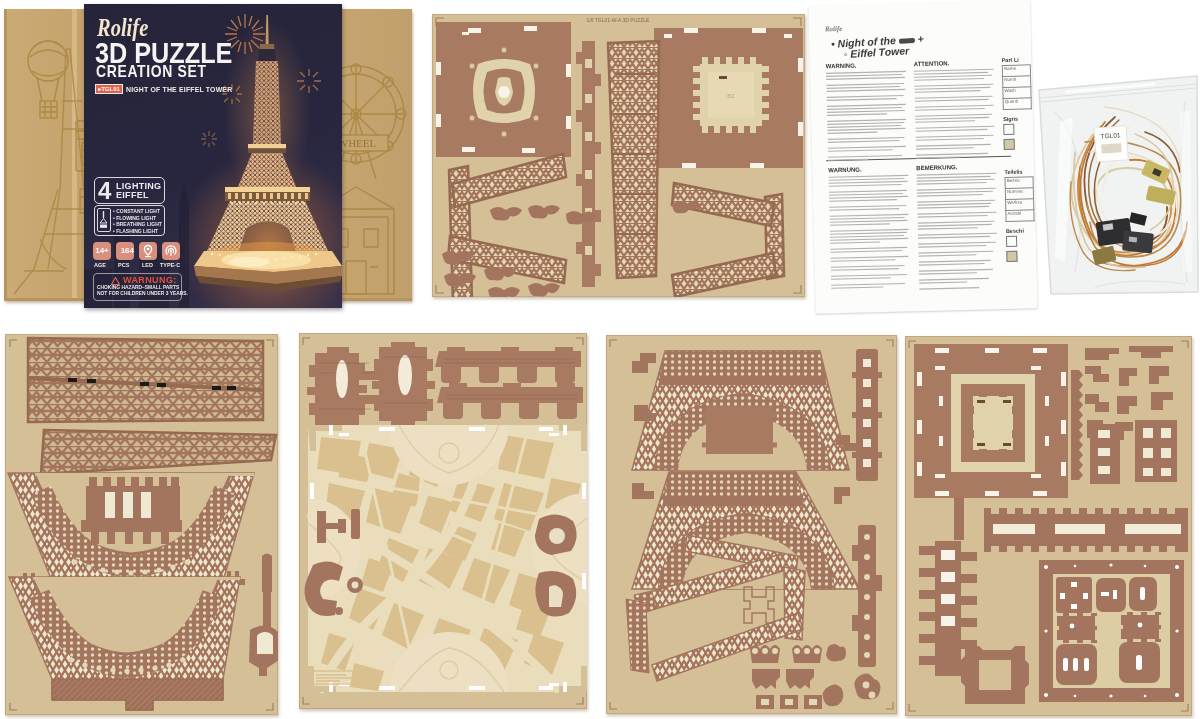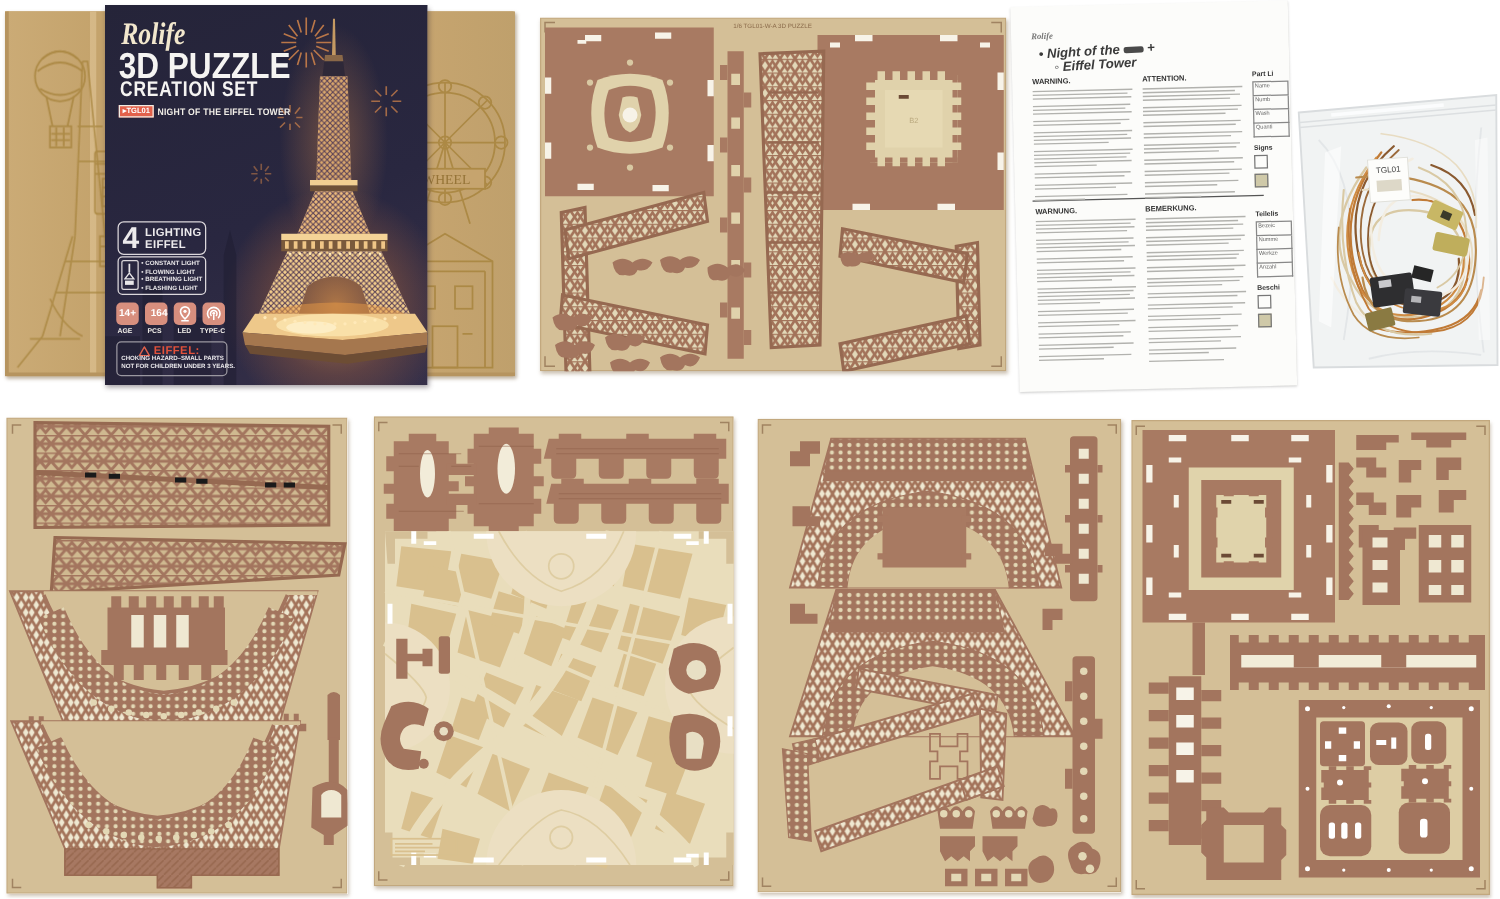--- a/index.html
+++ b/index.html
@@ -246,21 +246,21 @@
     <div class="abs" style="left:1px;top:20px;color:#f0ede8;font-size:5.5px;font-weight:bold;">AGE</div>
     <div class="abs" style="left:25px;top:20px;color:#f0ede8;font-size:5.5px;font-weight:bold;">PCS</div>
     <div class="abs" style="left:49px;top:20px;color:#f0ede8;font-size:5.5px;font-weight:bold;">LED</div>
     <div class="abs" style="left:67px;top:20px;color:#f0ede8;font-size:5.5px;font-weight:bold;">TYPE-C</div>
   </div>
 
   <div class="abs" style="left:9px;top:269px;width:87px;height:26px;border:1px solid #9a97a0;border-radius:4px;">
     <svg class="abs" style="left:17px;top:2.5px;" width="9" height="8" viewBox="0 0 9 8">
           <path d="M4.5,0.5 L8.5,7.5 L0.5,7.5 Z" fill="none" stroke="#e2614b" stroke-width="1.1"></path>
         </svg>
-    <div class="abs" style="left:29px;top:1px;color:#e2513b;font-weight:bold;font-size:9px;letter-spacing:0.4px;">EIFFEL:</div>
+    <div class="abs" style="left:29px;top:1px;color:#e2513b;font-weight:bold;font-size:9px;letter-spacing:0.4px;">WARNUNG:</div>
     <div class="abs" style="left:3px;top:11px;width:84px;color:#e9e7ea;font-size:4.9px;font-weight:bold;line-height:6.4px;white-space:nowrap;">CHOKING HAZARD–SMALL PARTS<br>NOT FOR CHILDREN UNDER 3 YEARS.</div>
   </div>
 
 </div>
 
 <svg class="abs" id="sheetA" style="left:432px;top:14px;box-shadow:1px 2px 3px rgba(130,105,70,0.4);" width="373" height="283" viewBox="0 0 373 283">
   <defs>
     <pattern id="latA" width="12" height="11" patternUnits="userSpaceOnUse">
       <rect width="12" height="11" fill="#e2d8b8"></rect>
       <path d="M0 0L6 9L12 0M0 11L6 2L12 11M0 0h12" stroke="#a3735a" stroke-width="2.1" fill="none"></path>

